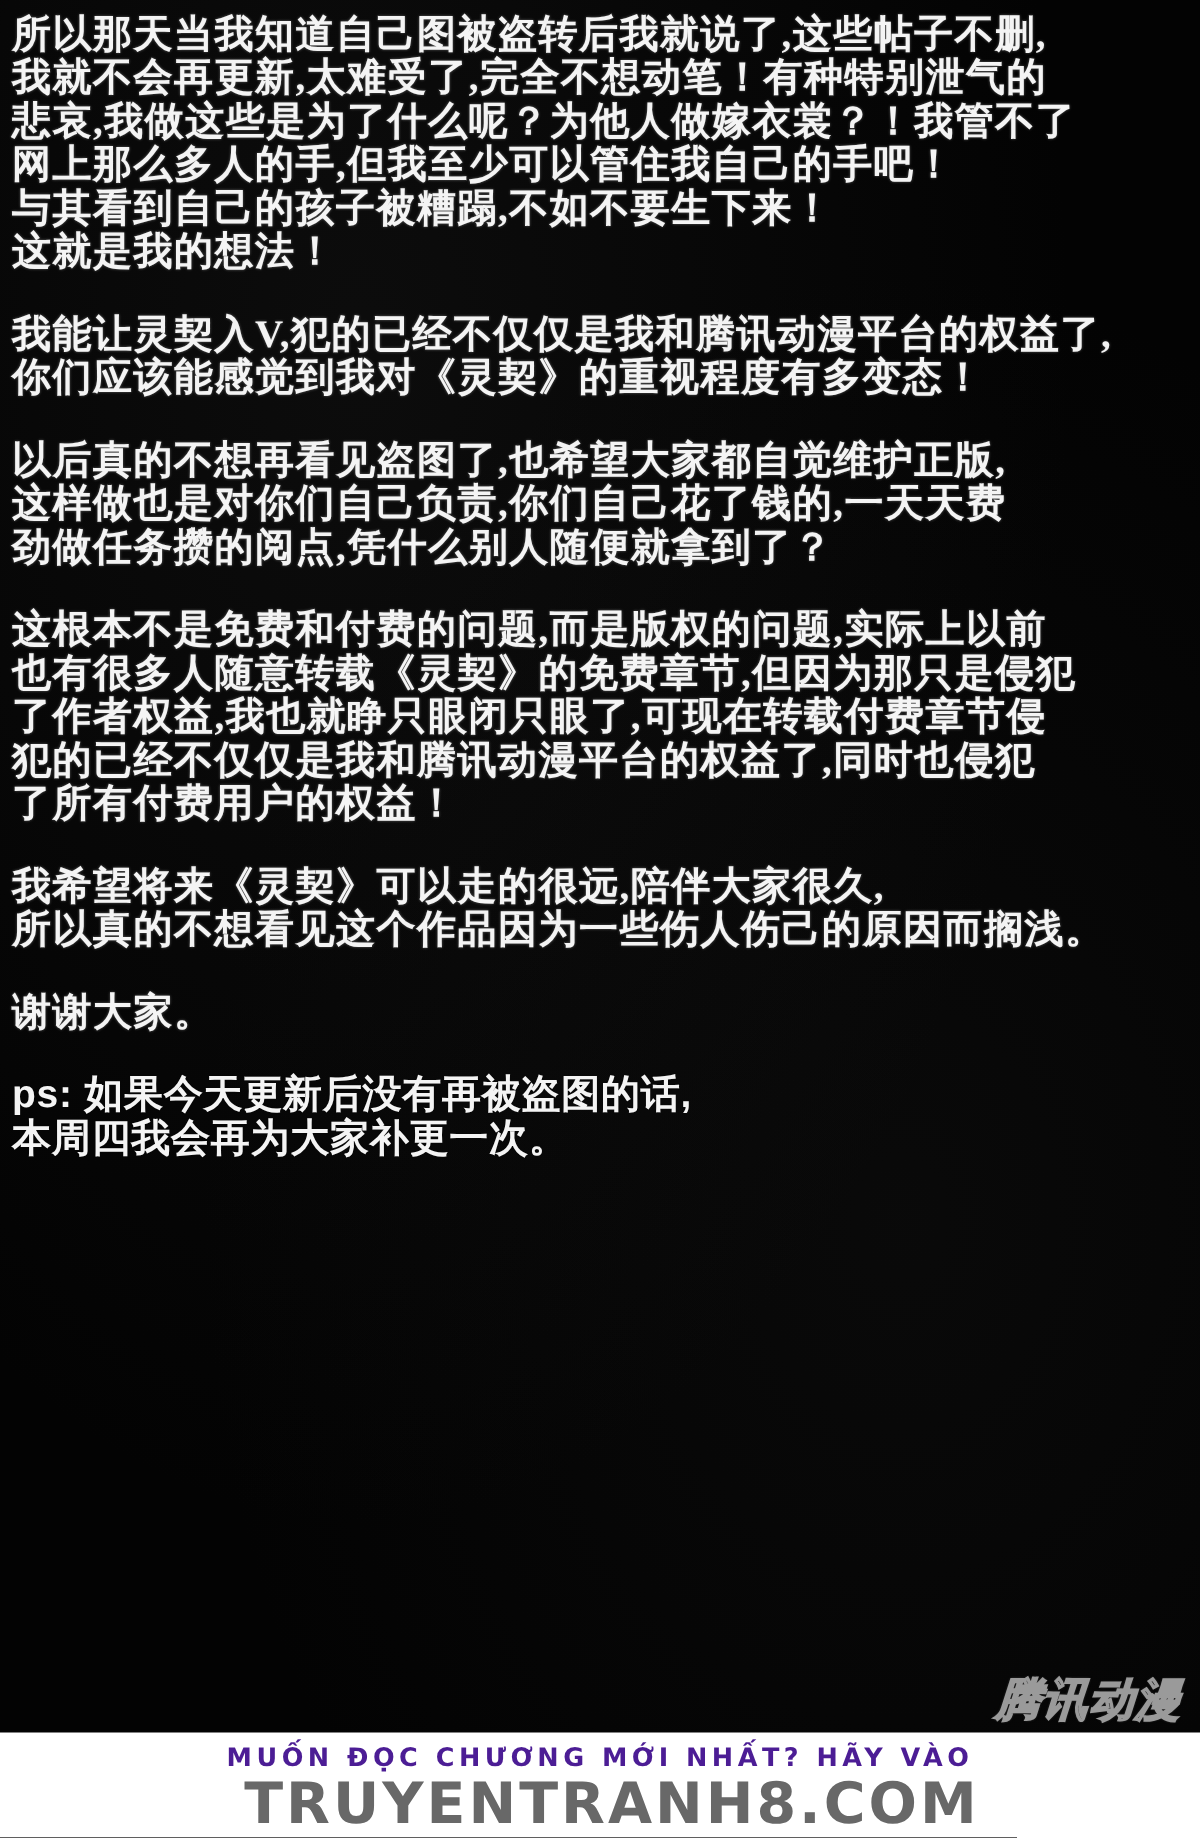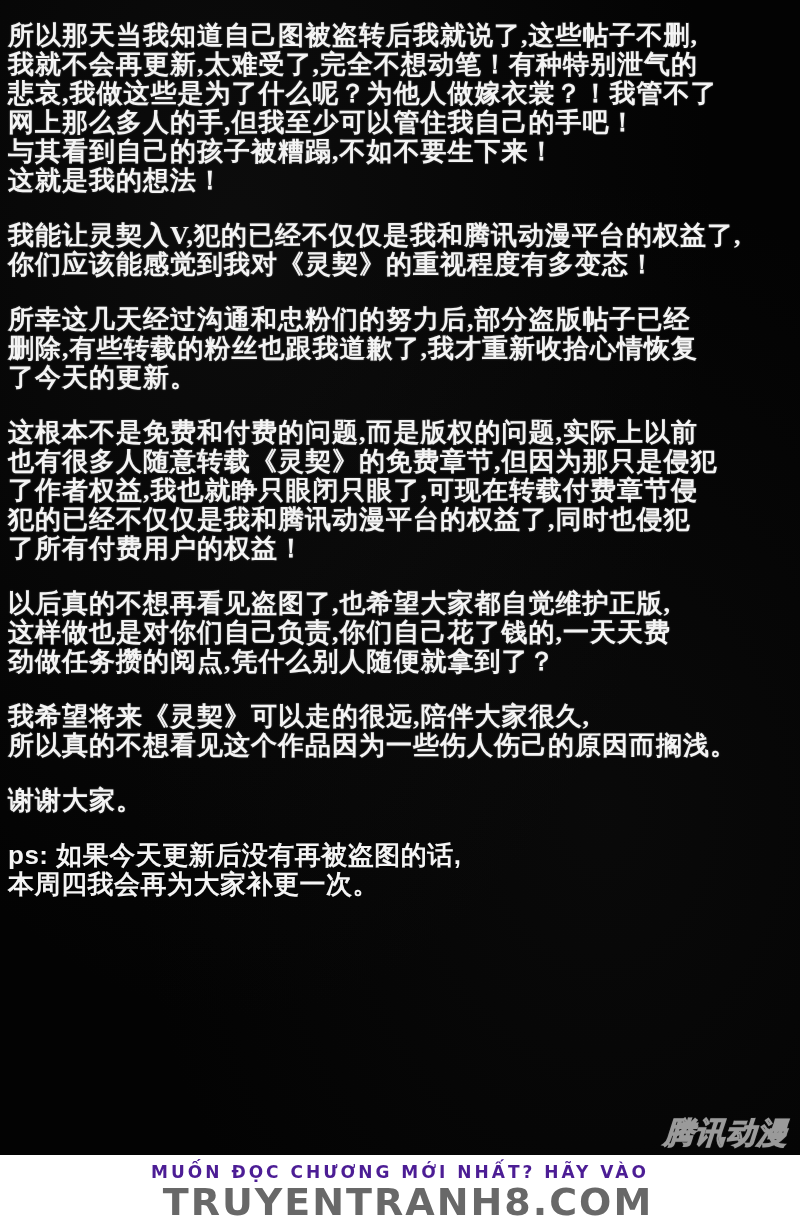--- a/index.html
+++ b/index.html
@@ -18,21 +18,21 @@
   }
   .note-area {
     position: relative;
     width: 800px;
     height: 1160px;
     background:
       radial-gradient(ellipse at 30% 20%, rgba(40,40,40,0.25), rgba(0,0,0,0) 60%),
       radial-gradient(ellipse at 75% 70%, rgba(35,35,35,0.2), rgba(0,0,0,0) 55%),
       #030303;
     box-sizing: border-box;
-    padding: 21px 6px 0 8px;
+    padding: 8px 6px 0 8px;
   }
   .para {
     margin: 0 0 26px 0;
     color: #f4f4f4;
     font-size: 26px;
     line-height: 29px;
     letter-spacing: 1px;
     white-space: pre-line;
     text-shadow: 0 0 2px rgba(255,255,255,0.35);
     font-weight: bold;
@@ -91,31 +91,28 @@
 
   <div class="note-area">
     <p class="para">所以那天当我知道自己图被盗转后我就说了,这些帖子不删,
 我就不会再更新,太难受了,完全不想动笔！有种特别泄气的
 悲哀,我做这些是为了什么呢？为他人做嫁衣裳？！我管不了
 网上那么多人的手,但我至少可以管住我自己的手吧！
 与其看到自己的孩子被糟蹋,不如不要生下来！
 这就是我的想法！</p>
     <p class="para">我能让灵契入V,犯的已经不仅仅是我和腾讯动漫平台的权益了,
 你们应该能感觉到我对《灵契》的重视程度有多变态！</p>
-    <p class="para">所幸这几天经过沟通和忠粉们的努力后,部分盗版帖子已经
-删除,有些转载的粉丝也跟我道歉了,我才重新收拾心情恢复
-了今天的更新。</p>
+    <p class="para">以后真的不想再看见盗图了,也希望大家都自觉维护正版,
+这样做也是对你们自己负责,你们自己花了钱的,一天天费
+劲做任务攒的阅点,凭什么别人随便就拿到了？</p>
     <p class="para">这根本不是免费和付费的问题,而是版权的问题,实际上以前
 也有很多人随意转载《灵契》的免费章节,但因为那只是侵犯
 了作者权益,我也就睁只眼闭只眼了,可现在转载付费章节侵
 犯的已经不仅仅是我和腾讯动漫平台的权益了,同时也侵犯
 了所有付费用户的权益！</p>
-    <p class="para">以后真的不想再看见盗图了,也希望大家都自觉维护正版,
-这样做也是对你们自己负责,你们自己花了钱的,一天天费
-劲做任务攒的阅点,凭什么别人随便就拿到了？</p>
     <p class="para">我希望将来《灵契》可以走的很远,陪伴大家很久,
 所以真的不想看见这个作品因为一些伤人伤己的原因而搁浅。</p>
     <p class="para">谢谢大家。</p>
     <p class="para ps">ps: 如果今天更新后没有再被盗图的话,
 本周四我会再为大家补更一次。</p>
 
     <div class="watermark">腾讯动漫</div>
   </div>
 
   <div class="footer">

